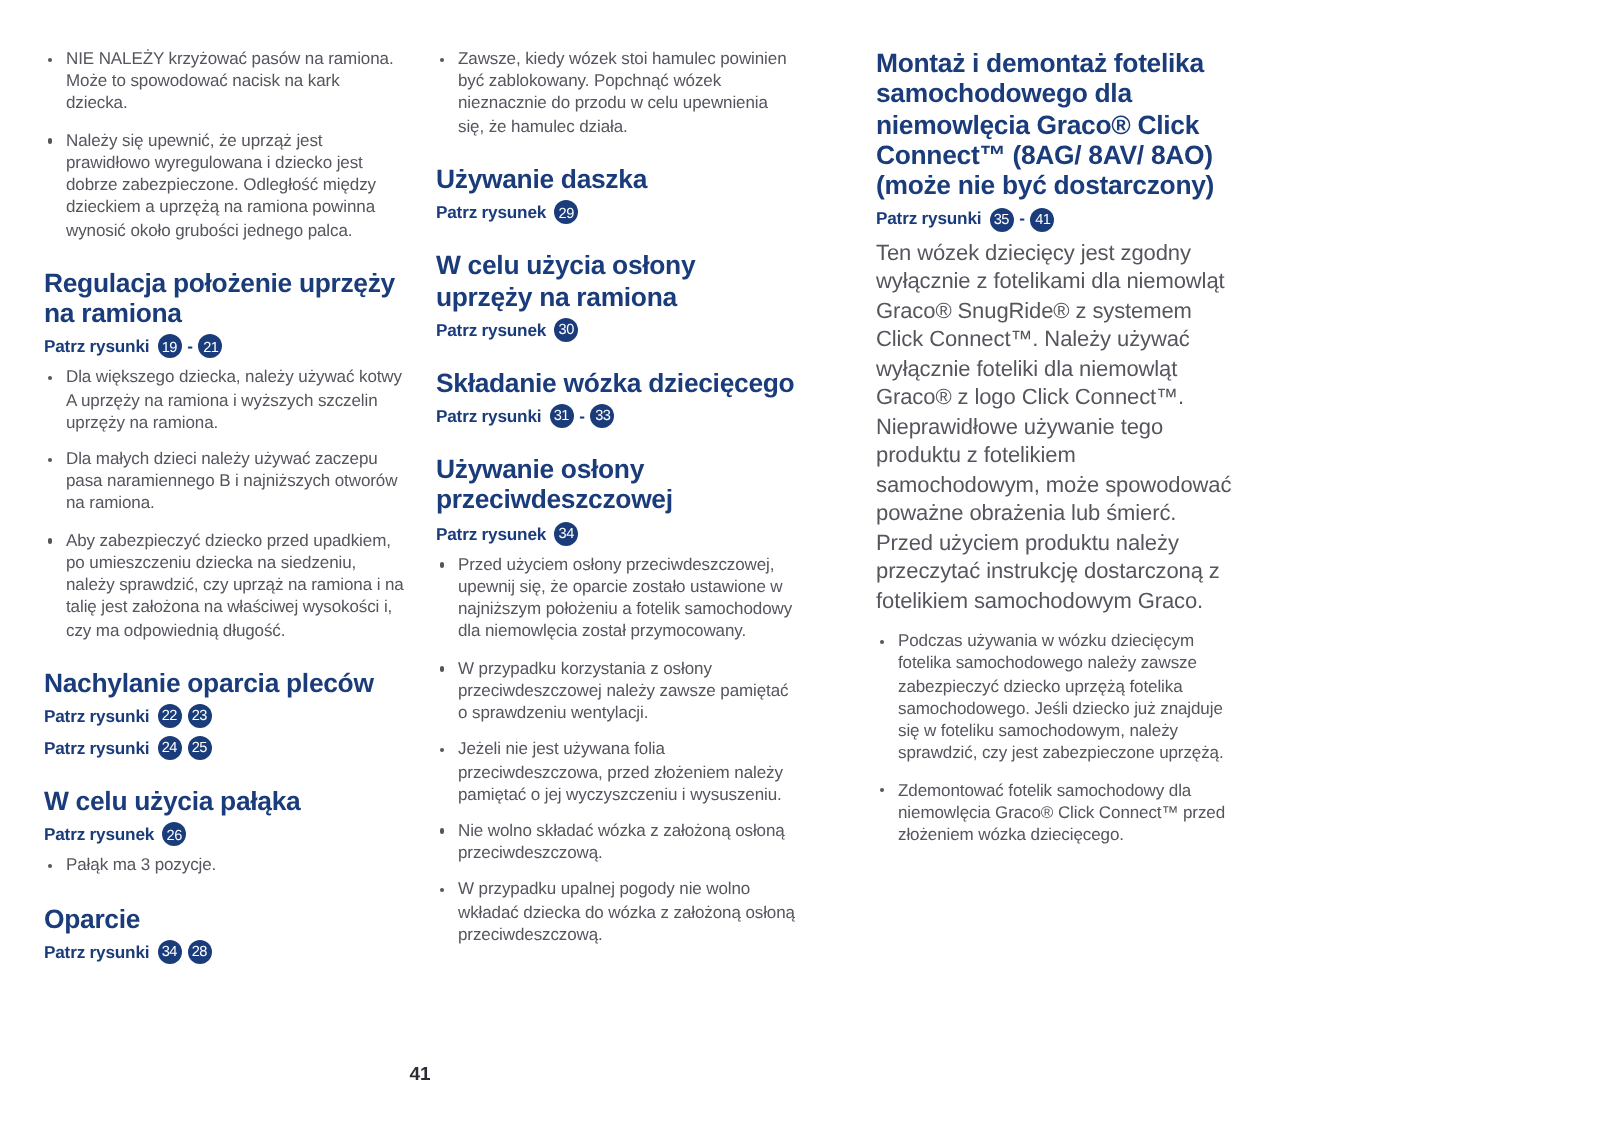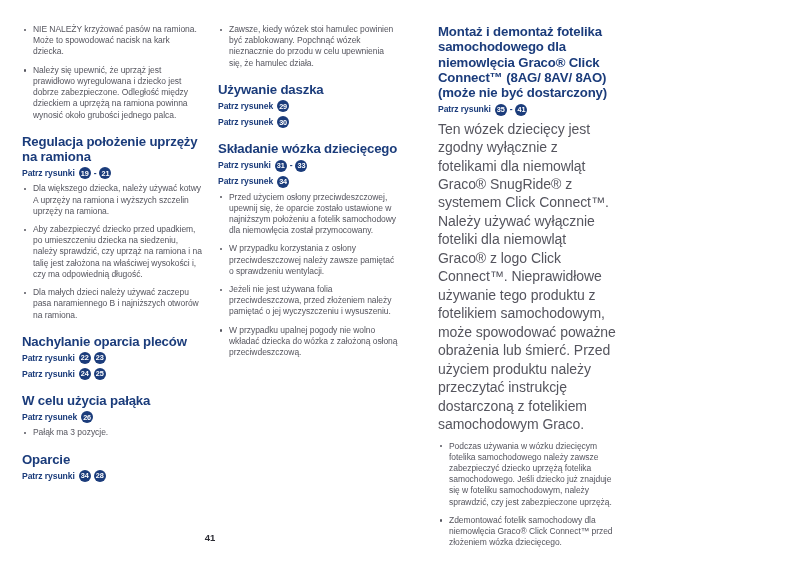--- a/index.html
+++ b/index.html
@@ -79,21 +79,21 @@
   .badge {
     display: inline-flex;
     align-items: center;
     justify-content: center;
     width: 12px;
     height: 12px;
     border-radius: 50%;
     background: #1b3c7b;
     color: #ffffff;
     font-size: 7.3px;
-    font-weight: bold;
+    font-weight: normal;
     line-height: 1;
     letter-spacing: -0.2px;
     flex: 0 0 auto;
   }
   .dash {
     color: #1b3c7b;
     font-size: 8.6px;
     padding: 0 0px;
   }
 
@@ -115,21 +115,21 @@
     content: "";
     position: absolute;
     left: 2px;
     top: 4.5px;
     width: 2.4px;
     height: 2.4px;
     background: #55555e;
     border-radius: 50%;
   }
   p.para {
-    font-size: 14px;
+    font-size: 11px;
     line-height: 1.32;
     color: #55555e;
     margin: 0 0 7px 0;
     letter-spacing: -0.05px;
   }
 
   .page-number {
     position: absolute;
     bottom: 22px;
     font-size: 9.5px;
@@ -162,22 +162,22 @@
 
         <h2 class="heading">Regulacja położenie uprzęży na ramiona</h2>
         <div class="see-fig">
           <span class="label">Patrz rysunki</span>
           <span class="badge">19</span>
           <span class="dash">-</span>
           <span class="badge">21</span>
         </div>
         <ul class="bullets">
           <li>Dla większego dziecka, należy używać kotwy A uprzęży na ramiona i wyższych szczelin uprzęży na ramiona.</li>
+          <li>Dla małych dzieci należy używać zaczepu pasa naramiennego B i najniższych otworów na ramiona.</li>
           <li>Aby zabezpieczyć dziecko przed upadkiem, po umieszczeniu dziecka na siedzeniu, należy sprawdzić, czy uprząż na ramiona i na talię jest założona na właściwej wysokości i, czy ma odpowiednią długość.</li>
-          <li>Dla małych dzieci należy używać zaczepu pasa naramiennego B i najniższych otworów na ramiona.</li>
         </ul>
 
         <h2 class="heading">Nachylanie oparcia pleców</h2>
         <div class="see-fig">
           <span class="label">Patrz rysunki</span>
           <span class="badge">22</span>
           <span class="badge">23</span>
         </div>
 
         <div class="see-fig">
@@ -207,41 +207,44 @@
         <ul class="bullets">
           <li>Zawsze, kiedy wózek stoi hamulec powinien być zablokowany. Popchnąć wózek nieznacznie do przodu w celu upewnienia się, że hamulec działa.</li>
         </ul>
 
         <h2 class="heading">Używanie daszka</h2>
         <div class="see-fig">
           <span class="label">Patrz rysunek</span>
           <span class="badge">29</span>
         </div>
 
+        <h2 class="heading">W celu użycia osłony uprzęży na ramiona</h2>
         <div class="see-fig">
           <span class="label">Patrz rysunek</span>
           <span class="badge">30</span>
         </div>
 
         <h2 class="heading">Składanie wózka dziecięcego</h2>
         <div class="see-fig">
           <span class="label">Patrz rysunki</span>
           <span class="badge">31</span>
           <span class="dash">-</span>
           <span class="badge">33</span>
         </div>
 
+        <h2 class="heading">Używanie osłony przeciwdeszczowej</h2>
         <div class="see-fig">
           <span class="label">Patrz rysunek</span>
           <span class="badge">34</span>
         </div>
         <ul class="bullets">
           <li>Przed użyciem osłony przeciwdeszczowej, upewnij się, że oparcie zostało ustawione w najniższym położeniu a fotelik samochodowy dla niemowlęcia został przymocowany.</li>
           <li>W przypadku korzystania z osłony przeciwdeszczowej należy zawsze pamiętać o sprawdzeniu wentylacji.</li>
           <li>Jeżeli nie jest używana folia przeciwdeszczowa, przed złożeniem należy pamiętać o jej wyczyszczeniu i wysuszeniu.</li>
+          <li>Nie wolno składać wózka z założoną osłoną przeciwdeszczową.</li>
           <li>W przypadku upalnej pogody nie wolno wkładać dziecka do wózka z założoną osłoną przeciwdeszczową.</li>
         </ul>
       </div>
 
     </div>
     <div class="page-number">41</div>
   </div>
 
   <div class="page page-right">
     <div class="col col-right-single">

